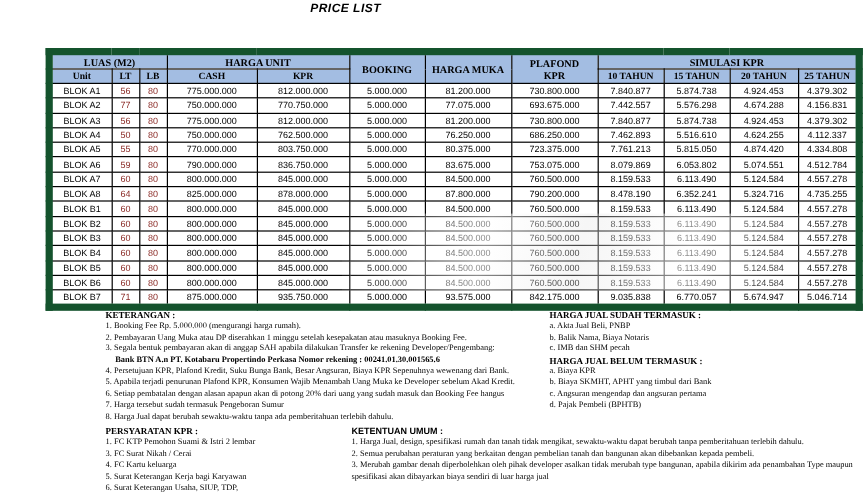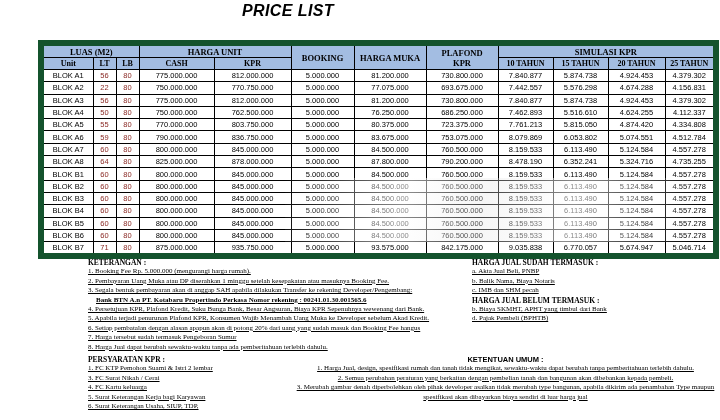--- a/index.html
+++ b/index.html
@@ -2,47 +2,47 @@
 <html><head>
 <meta charset="utf-8">
 <style>
   html,body{margin:0;padding:0;}
   body{width:720px;height:420px;position:relative;background:#ffffff;overflow:hidden;
        font-family:"Liberation Serif", serif;color:#000;}
   .page{position:absolute;inset:0;}
 
   .title{position:absolute;top:2px;left:0;width:576px;text-align:center;
          font-family:"Liberation Sans", sans-serif;font-weight:800;font-style:italic;
-         font-size:16px;letter-spacing:.4px;}
+         font-size:10px;letter-spacing:.4px;}
 
   table.price{position:absolute;left:38px;top:40px;border-collapse:collapse;table-layout:fixed;
               width:675px;border:6px solid #14532d;}
   table.price th, table.price td{border:1px solid #000;padding:0;overflow:hidden;white-space:nowrap;}
   table.price th{background:#a3bde2;font-family:"Liberation Serif", serif;font-weight:bold;
                  font-size:8px;text-align:center;height:11px;line-height:10px;}
   table.price th.grp{font-size:8.5px;}
   table.price td{font-family:"Liberation Sans", sans-serif;font-size:7.5px;text-align:center;
                  height:11.3px;line-height:11px;background:#fff;}
   td.ltlb{color:#8a2a25;}
   .plafond2{display:block;line-height:10px;}
 
   .wm{position:absolute;left:285px;top:178px;width:432px;height:64px;pointer-events:none;
       background:linear-gradient(105deg, rgba(255,255,255,0) 0%, rgba(255,255,255,.55) 28%,
                  rgba(225,225,225,.30) 46%, rgba(255,255,255,.55) 66%, rgba(255,255,255,0) 95%);}
 
   .blk{position:absolute;font-size:7px;line-height:9.4px;}
   .blk .hd{font-weight:bold;font-size:7.5px;}
-  .blk .li{white-space:nowrap;text-decoration:underline;}
+  .blk .li{white-space:nowrap;}
   .sans{font-family:"Liberation Sans", sans-serif;}
   .bold{font-weight:bold;}
 
   #keterangan{left:88px;top:258px;width:400px;}
-  #sudah{left:472px;top:258px;width:236px;}
+  #sudah{left:458px;top:258px;width:236px;}
   #persyaratan{left:88px;top:355px;width:210px;height:65px;overflow:hidden;}
-  #ketentuan{left:293px;top:355px;width:425px;height:65px;overflow:hidden;text-align:center;}
+  #ketentuan{left:293px;top:355px;width:425px;height:65px;overflow:hidden;}
   #ketentuan .li{white-space:normal;}
 </style>
 </head>
 <body>
 
 <div class="page">
 
   <div class="title">PRICE LIST</div>
 
   <table class="price">
@@ -94,21 +94,21 @@
           <td>5.000.000</td>
           <td>81.200.000</td>
           <td>730.800.000</td>
           <td>7.840.877</td>
           <td>5.874.738</td>
           <td>4.924.453</td>
           <td>4.379.302</td>
         </tr>
         <tr>
           <td>BLOK A2</td>
-          <td class="ltlb">22</td>
+          <td class="ltlb">77</td>
           <td class="ltlb">80</td>
           <td>750.000.000</td>
           <td>770.750.000</td>
           <td>5.000.000</td>
           <td>77.075.000</td>
           <td>693.675.000</td>
           <td>7.442.557</td>
           <td>5.576.298</td>
           <td>4.674.288</td>
           <td>4.156.831</td>
@@ -319,21 +319,23 @@
 
   <div class="blk" id="sudah">
     <div class="hd">HARGA JUAL SUDAH TERMASUK :</div>
     <div>
         <div class="li">a. Akta Jual Beli, PNBP</div>
         <div class="li">b. Balik Nama, Biaya Notaris</div>
         <div class="li">c. IMB dan SHM pecah</div>
       </div>
     <div class="hd">HARGA JUAL BELUM TERMASUK :</div>
     <div>
+        <div class="li">a. Biaya KPR</div>
         <div class="li">b. Biaya SKMHT, APHT yang timbul dari Bank</div>
+        <div class="li">c. Angsuran mengendap dan angsuran pertama</div>
         <div class="li">d. Pajak Pembeli (BPHTB)</div>
       </div>
   </div>
 
   <div class="blk" id="persyaratan">
     <div class="hd">PERSYARATAN KPR :</div>
     <div>
         <div class="li">1. FC KTP Pemohon Suami &amp; Istri 2 lembar</div>
         <div class="li">3. FC Surat Nikah / Cerai</div>
         <div class="li">4. FC Kartu keluarga</div>

